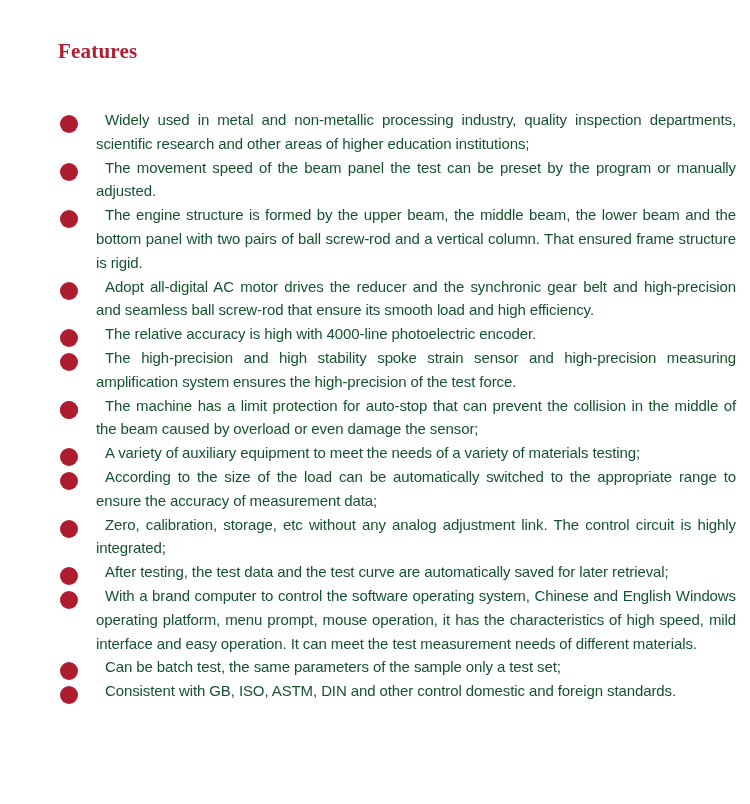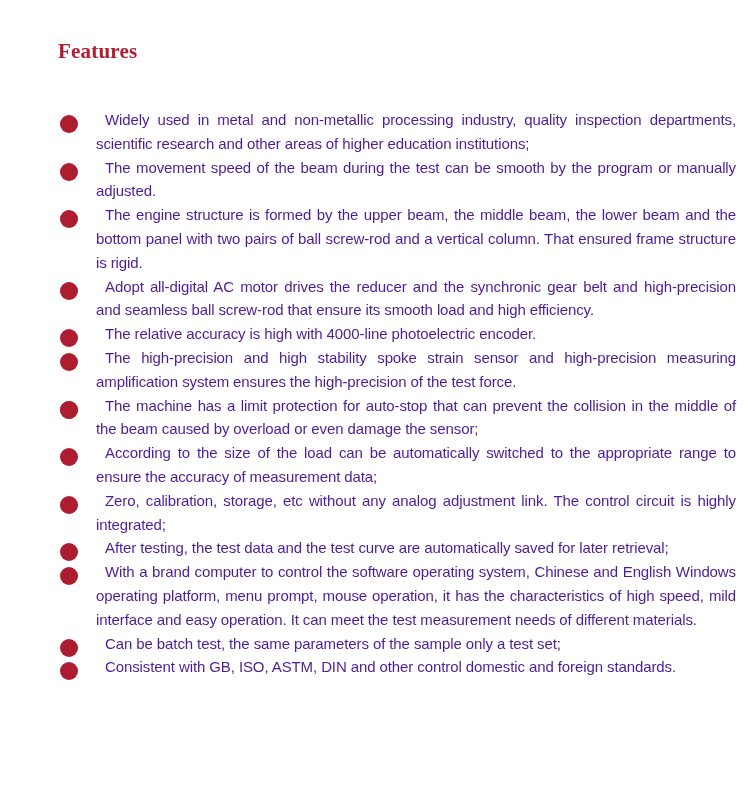--- a/index.html
+++ b/index.html
@@ -25,21 +25,21 @@
   }
   ul.features {
     list-style: none;
     margin-top: 26px;
   }
   ul.features li {
     position: relative;
     padding: 0 14px 0 60px;
     font-size: 15px;
     line-height: 23.8px;
-    color: #4c1d95;
+    color: #14532d;
     text-align: justify;
     letter-spacing: -0.1px;
   }
   .bullet {
     position: absolute;
     left: 24px;
     top: 7px;
     width: 10px;
     height: 10px;
     border-radius: 50%;
@@ -54,21 +54,21 @@
   <h1 class="page-title">Features</h1>
 
   <ul class="features">
   <li>
     <span class="bullet"></span>
     <span>Widely used in metal and non-metallic processing industry, quality inspection departments, scientific research and other areas of higher education institutions;</span>
   </li>
 
   <li>
     <span class="bullet"></span>
-    <span>The movement speed of the beam during the test can be smooth by the program or manually adjusted.</span>
+    <span>The movement speed of the beam panel the test can be preset by the program or manually adjusted.</span>
   </li>
 
   <li>
     <span class="bullet"></span>
     <span>The engine structure is formed by the upper beam, the middle beam, the lower beam and the bottom panel with two pairs of ball screw-rod and a vertical column. That ensured frame structure is rigid.</span>
   </li>
 
   <li>
     <span class="bullet"></span>
     <span>Adopt all-digital AC motor drives the reducer and the synchronic gear belt and high-precision and seamless ball screw-rod that ensure its smooth load and high efficiency.</span>
@@ -86,20 +86,24 @@
 
   <li>
     <span class="bullet"></span>
   </li>
 
   <li>
     <span class="bullet"></span>
     <span>The machine has a limit protection for auto-stop that can prevent the collision in the middle of the beam caused by overload or even damage the sensor;</span>
   </li>
 
+  <li>
+    <span class="bullet"></span>
+    <span>A variety of auxiliary equipment to meet the needs of a variety of materials testing;</span>
+  </li>
 
   <li>
     <span class="bullet"></span>
     <span>According to the size of the load can be automatically switched to the appropriate range to ensure the accuracy of measurement data;</span>
   </li>
 
   <li>
     <span class="bullet"></span>
     <span>Zero, calibration, storage, etc without any analog adjustment link. The control circuit is highly integrated;</span>
   </li>

